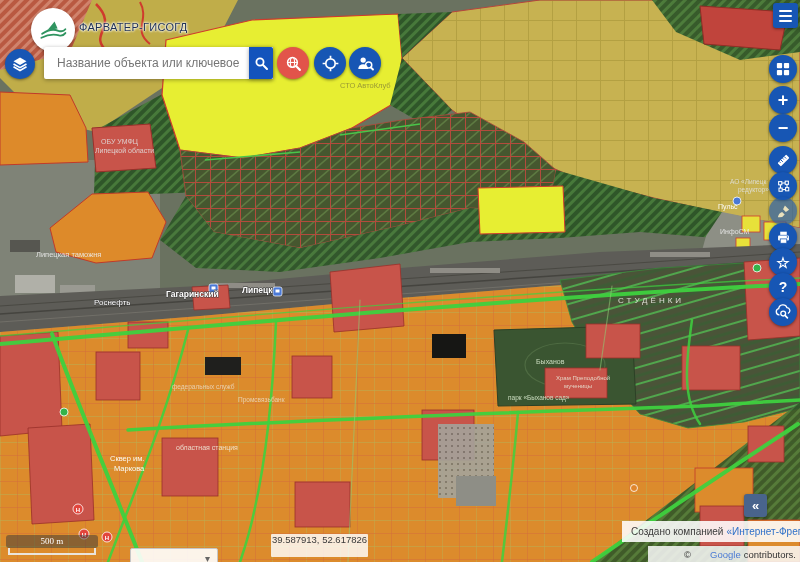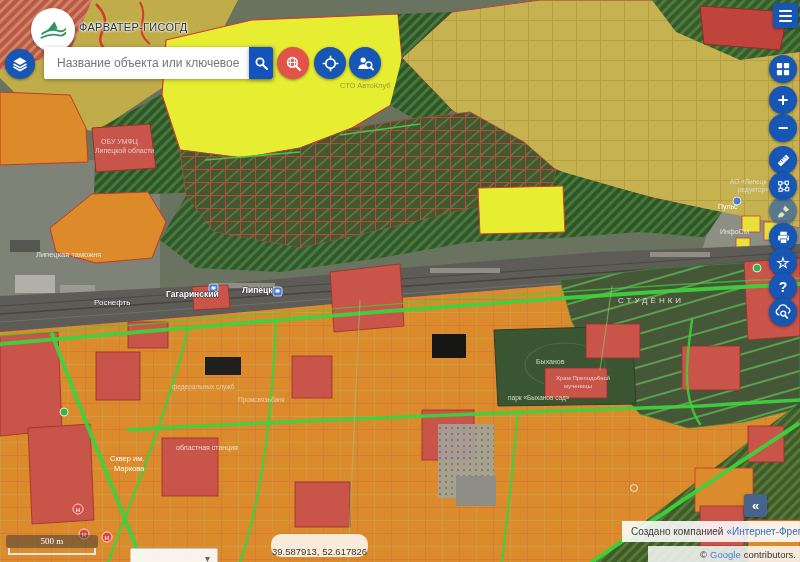--- a/index.html
+++ b/index.html
@@ -32,33 +32,33 @@
   #scale-bar{left:6px;top:535px;width:92px;}
   #scale-label{background:rgba(55,55,55,.5);color:#fff;font-size:9px;text-align:center;
       border-radius:3px;padding:1px 0 2px;font-family:Liberation Serif, serif;}
   #scale-line{height:5px;margin:0 2px;border-left:2px solid #ececec;
       border-right:2px solid #ececec;border-bottom:2px solid #ececec;opacity:.92;}
   #scale-select{left:130px;top:548px;width:86px;height:23px;background:rgba(255,255,255,.9);
       border:1px solid #c6c6c6;border-radius:2px;font-size:11px;color:#333;
       display:flex;align-items:flex-end;justify-content:center;cursor:pointer;}
   #scale-select .chev{position:absolute;right:7px;top:4px;color:#666;font-size:10px;}
   #coords-box{left:271px;top:534px;width:97px;height:23px;background:rgba(255,255,255,.82);
-      border-radius:10px;font-size:9.5px;color:#3a3a3a;display:flex;align-items:flex-end;
+      border-radius:1px;font-size:9.5px;color:#3a3a3a;display:flex;align-items:flex-start;
       justify-content:center;}
   #collapse-btn{left:744px;top:494px;width:23px;height:23px;background:#49648c;
       border-radius:3px;color:#fff;font-size:13px;font-weight:bold;display:flex;
       align-items:center;justify-content:center;box-shadow:0 1px 3px rgba(0,0,0,.4);cursor:pointer;}
   #credit-bar{left:622px;top:521px;width:178px;height:21px;background:rgba(255,255,255,.88);
       font-size:10px;color:#3c3c3c;display:flex;align-items:center;padding-left:9px;
       white-space:nowrap;box-sizing:border-box;}
   #credit-bar .link{color:#2f71c9;margin-left:3px;cursor:pointer;}
   #google-bar{left:648px;top:546px;width:152px;height:16px;background:rgba(250,250,250,.85);
       font-size:9.5px;color:#333;display:flex;align-items:center;justify-content:flex-end;
       padding-right:4px;gap:3px;box-sizing:border-box;}
-  #google-bar .glink{color:#4b7bd4;cursor:pointer;}
+  #google-bar .glink{color:#4b7bd4;cursor:pointer;margin-left:16px;}
   #menu-btn{left:773px;top:3px;width:25px;height:25px;border-radius:3px;background:#1756b4;
       display:flex;flex-direction:column;align-items:center;justify-content:center;gap:3px;
       box-shadow:0 1px 3px rgba(0,0,0,.45);cursor:pointer;}
   #menu-btn i{display:block;width:13px;height:2px;background:#fff;border-radius:1px;}
 </style>
 </head>
 <body>
 
 <div id="app">
 

